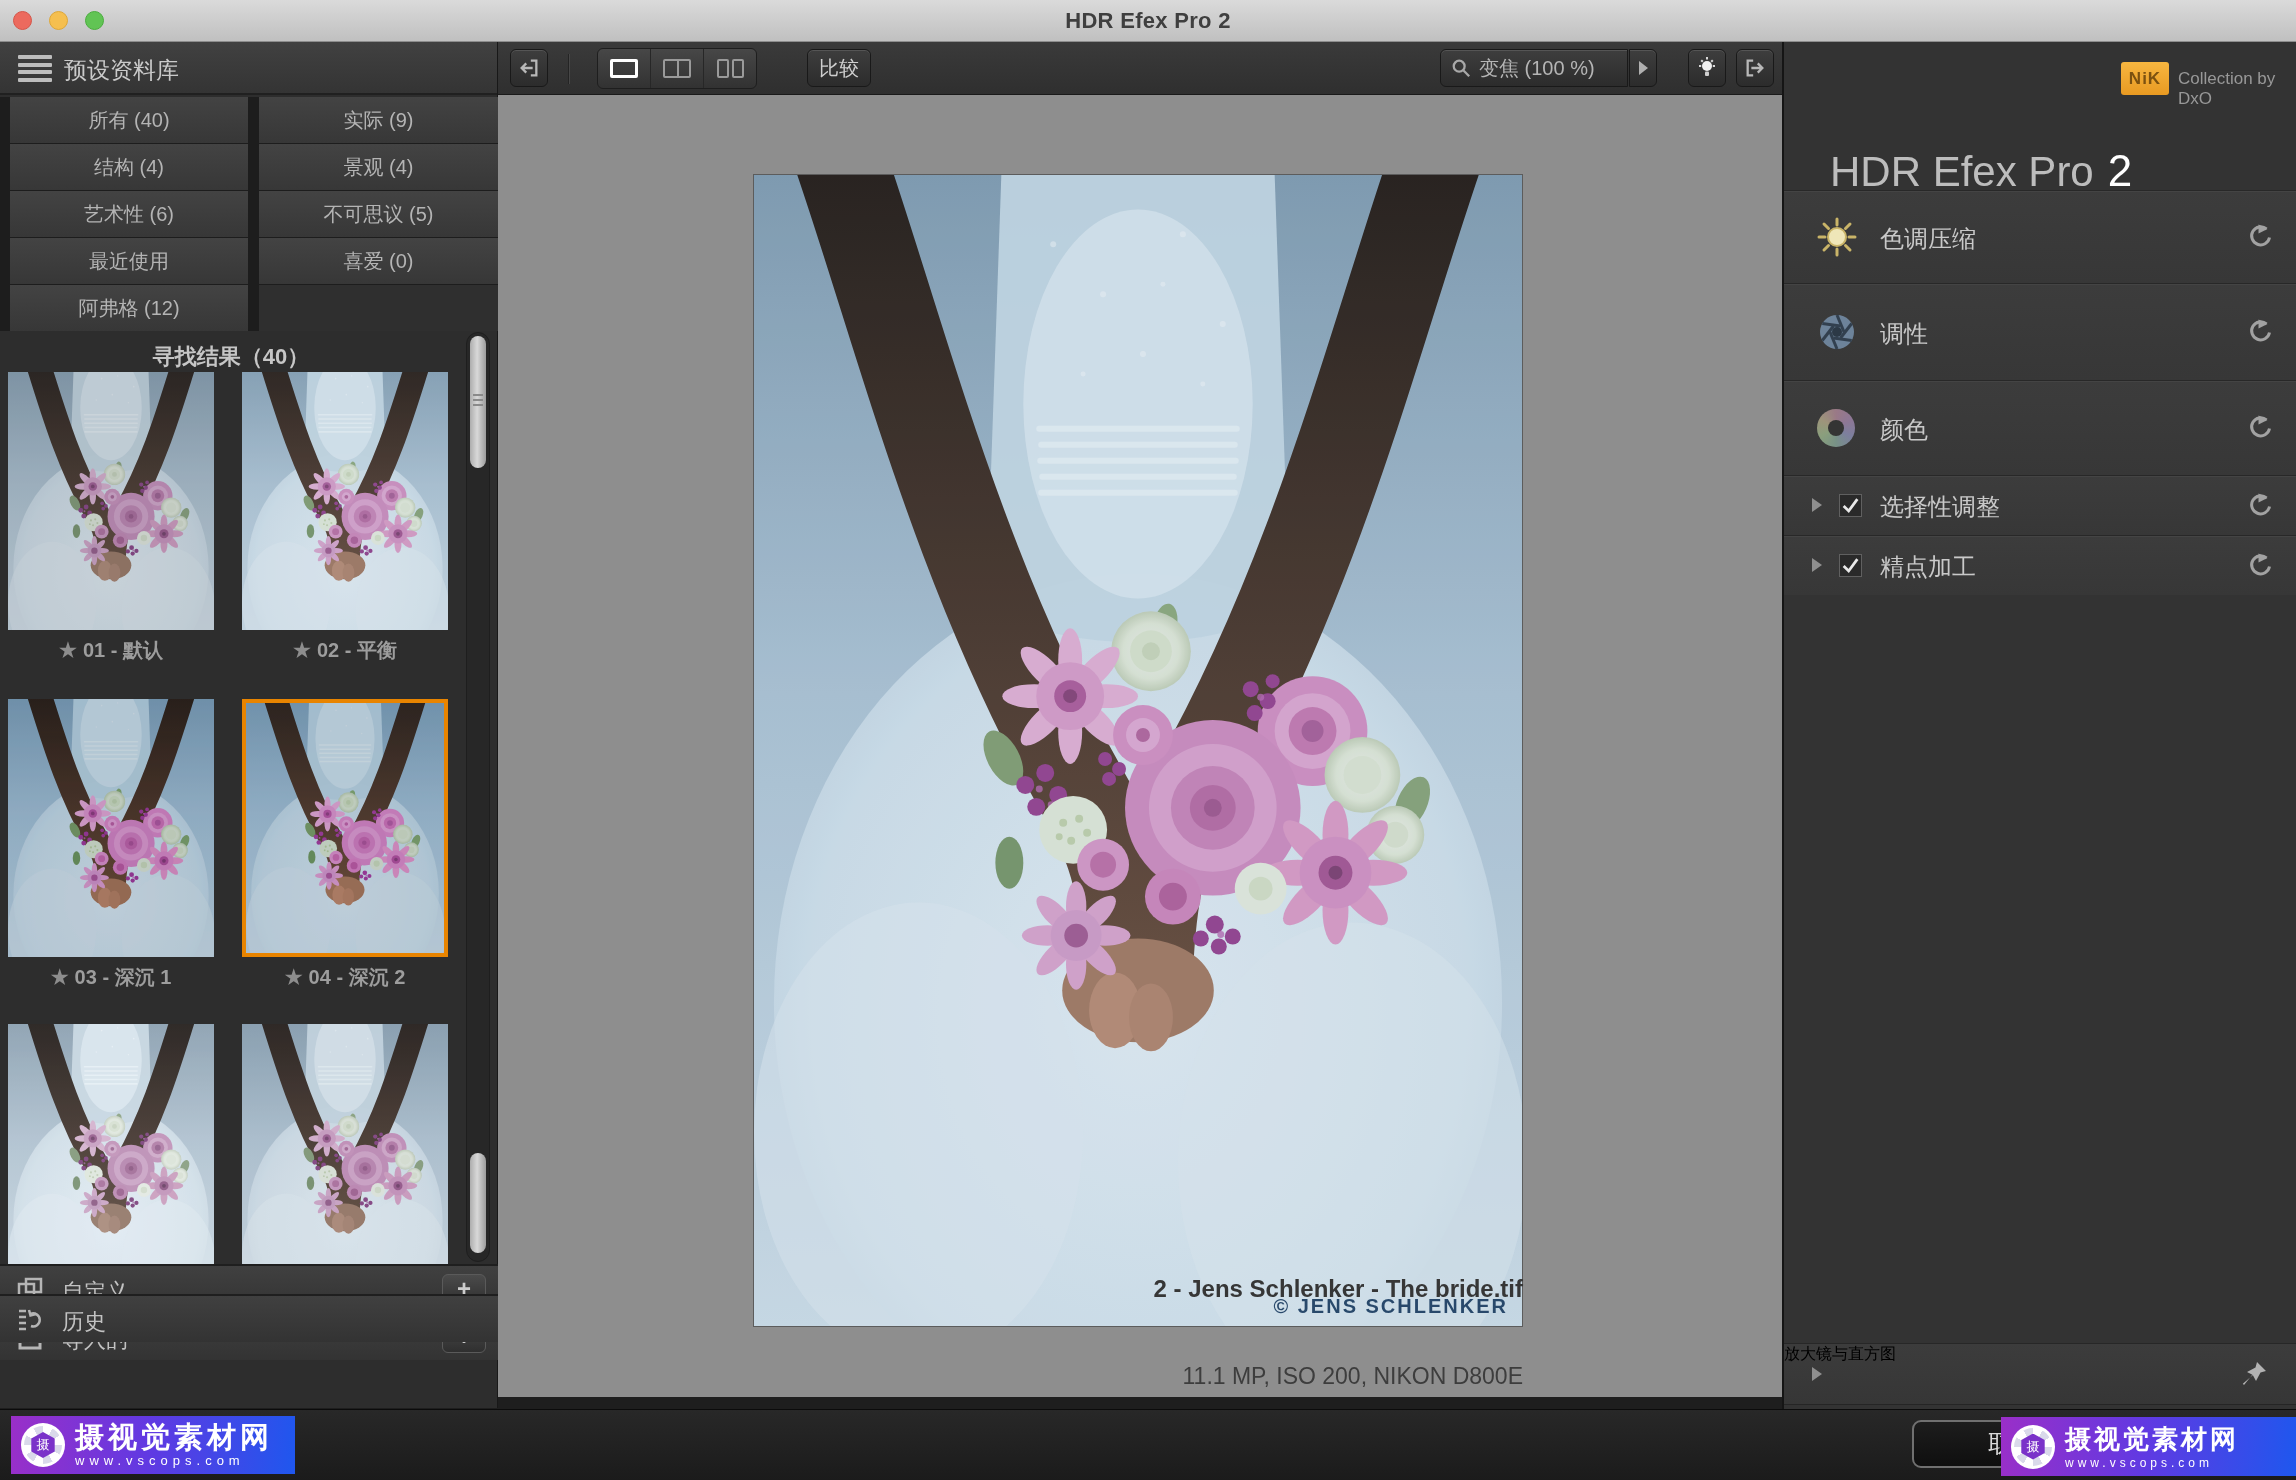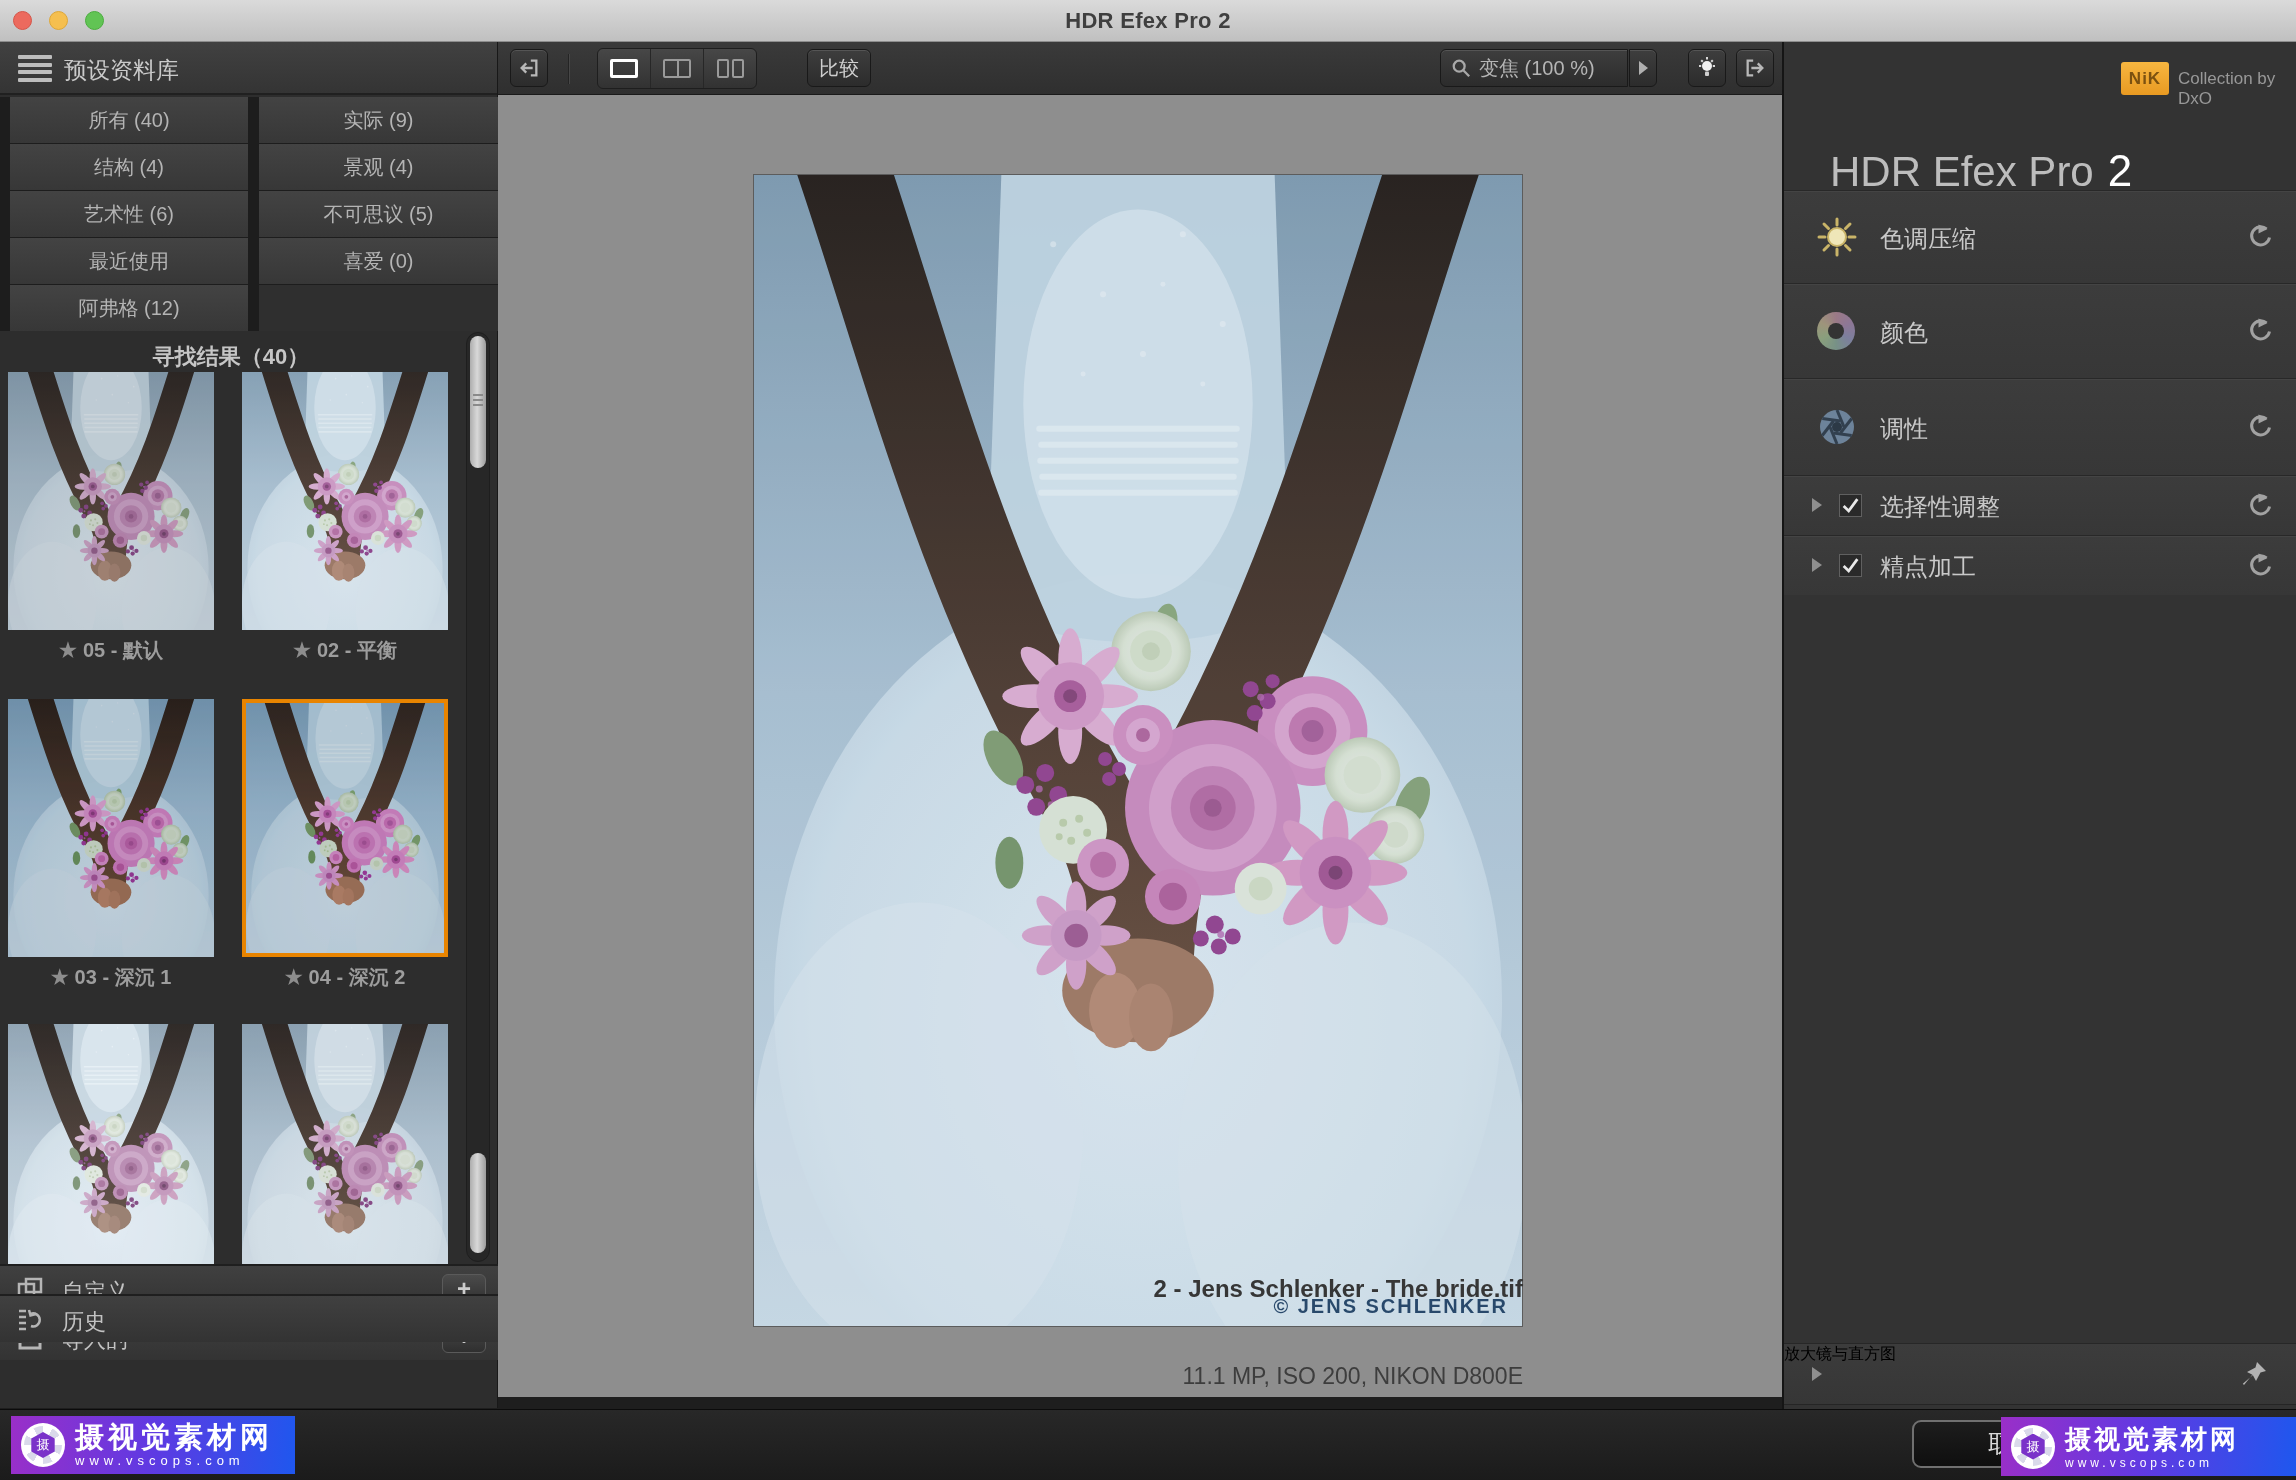--- a/index.html
+++ b/index.html
@@ -378,21 +378,21 @@
 
   <div id="results-title">寻找结果（40）</div>
 
   <div id="thumbwrap">
     <div class="thumb" style="left:8px;top:2px">
       <div class="ph f1">
           <svg>
             <use href="#bride"></use>
           </svg>
         </div>
-      <div class="thumb-label"><span class="star">★</span><span>05 - 默认</span></div>
+      <div class="thumb-label"><span class="star">★</span><span>01 - 默认</span></div>
     </div>
     <div class="thumb" style="left:242px;top:2px">
       <div class="ph f2">
           <svg>
             <use href="#bride"></use>
           </svg>
         </div>
       <div class="thumb-label"><span class="star">★</span><span>02 - 平衡</span></div>
     </div>
     <div class="thumb" style="left:8px;top:329px">
@@ -560,30 +560,20 @@
         </svg>
       </span>
       <span class="sec-label" style="top:32px">色调压缩</span>
       <span class="undo" style="top:32px">
         <svg viewBox="0 0 26 26" width="26" height="26">
             <path d="M20.5 6 A9 9 0 1 0 23.5 14.5" fill="none" stroke="#a2a2a2" stroke-width="3"></path>
             <polygon points="12.5,1.5 21.5,6 12.5,10.5" fill="#a2a2a2"></polygon>
           </svg>
       </span>
     </div>
-    <div class="sec" style="height:95px">
-      <span class="sec-icon colorwheel" style="top:28px"></span>
-      <span class="sec-label" style="top:33px">颜色</span>
-      <span class="undo" style="top:33px">
-        <svg viewBox="0 0 26 26" width="26" height="26">
-            <path d="M20.5 6 A9 9 0 1 0 23.5 14.5" fill="none" stroke="#a2a2a2" stroke-width="3"></path>
-            <polygon points="12.5,1.5 21.5,6 12.5,10.5" fill="#a2a2a2"></polygon>
-          </svg>
-      </span>
-    </div>
     <div class="sec" style="height:97px">
       <span class="sec-icon" style="top:28px">
         <svg viewBox="0 0 40 40" width="40" height="40">
           <circle cx="20" cy="20" r="17" fill="#6d839a"></circle>
           <g stroke="#32404f" stroke-width="3">
             <line x1="20" y1="3" x2="27" y2="20"></line>
               <line x1="34.7" y1="11.5" x2="23.5" y2="26"></line>
             <line x1="34.7" y1="28.5" x2="16.5" y2="26"></line>
               <line x1="20" y1="37" x2="13" y2="20"></line>
             <line x1="5.3" y1="28.5" x2="16.5" y2="14"></line>
@@ -593,20 +583,30 @@
         </svg>
       </span>
       <span class="sec-label" style="top:34px">调性</span>
       <span class="undo" style="top:34px">
         <svg viewBox="0 0 26 26" width="26" height="26">
             <path d="M20.5 6 A9 9 0 1 0 23.5 14.5" fill="none" stroke="#a2a2a2" stroke-width="3"></path>
             <polygon points="12.5,1.5 21.5,6 12.5,10.5" fill="#a2a2a2"></polygon>
           </svg>
       </span>
     </div>
+    <div class="sec" style="height:95px">
+      <span class="sec-icon colorwheel" style="top:28px"></span>
+      <span class="sec-label" style="top:33px">颜色</span>
+      <span class="undo" style="top:33px">
+        <svg viewBox="0 0 26 26" width="26" height="26">
+            <path d="M20.5 6 A9 9 0 1 0 23.5 14.5" fill="none" stroke="#a2a2a2" stroke-width="3"></path>
+            <polygon points="12.5,1.5 21.5,6 12.5,10.5" fill="#a2a2a2"></polygon>
+          </svg>
+      </span>
+    </div>
     <div class="sec" style="height:60px">
       <span class="tri-exp" style="top:22px"></span>
       <span class="chk" style="top:18px">
         <svg viewBox="0 0 23 23">
             <polyline points="4,12 9.5,17.5 19,4.5" fill="none" stroke="#e9e9e9" stroke-width="3"></polyline>
           </svg>
       </span>
       <span class="sec-label" style="top:15px">选择性调整</span>
       <span class="undo" style="top:16px">
         <svg viewBox="0 0 26 26" width="26" height="26">

